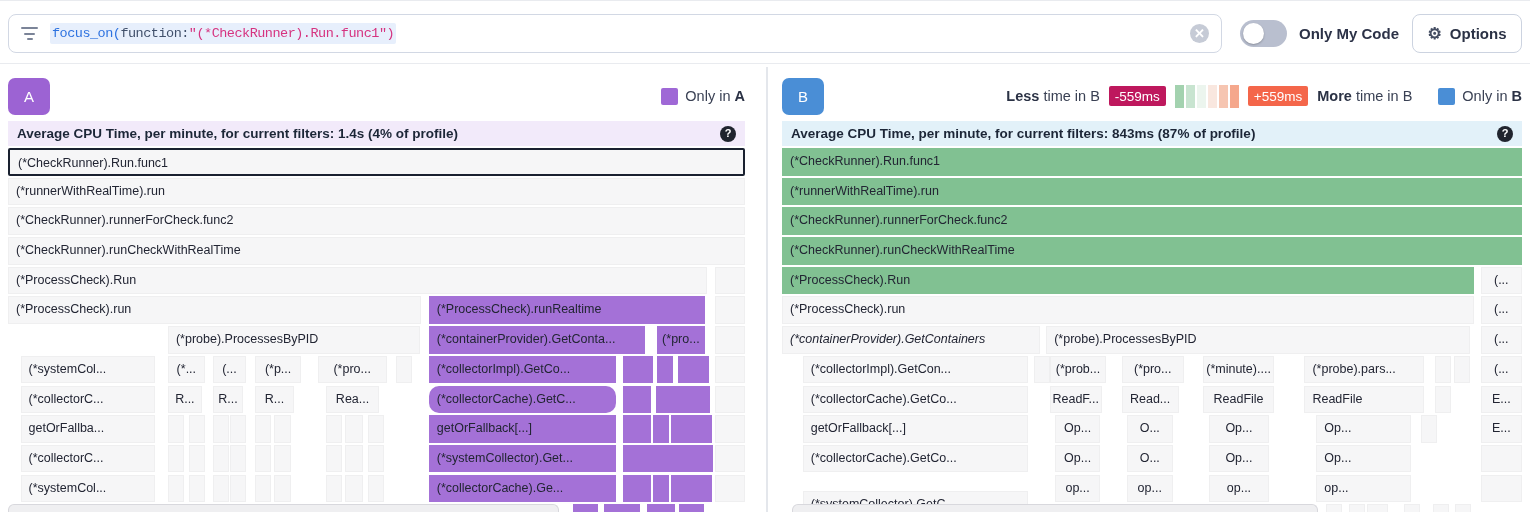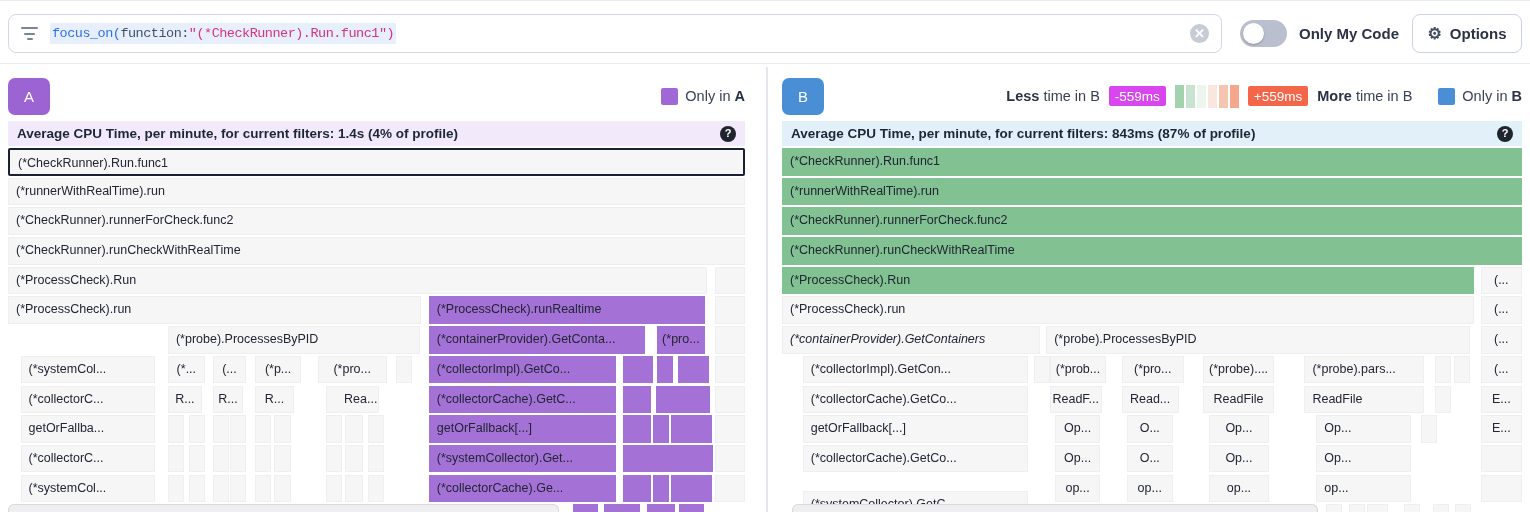--- a/index.html
+++ b/index.html
@@ -61,21 +61,21 @@
   .badge-a{background:#9c63d3}
   .badge-b{background:#4a8ed6}
   .legend-only{display:flex;align-items:center;gap:7px;font-size:14.5px;color:#3a4154;white-space:pre}
   .legend-only .bold{font-weight:700;color:#2b3245}
   .swatch{width:17px;height:17px;border-radius:2px;flex:0 0 auto}
   .swatch-a{background:#9f68d6}
   .swatch-b{background:#4a8ed6}
   .diff-legend{display:flex;align-items:center;gap:9px;margin-left:auto;font-size:14.5px;color:#3a4154;white-space:pre}
   .diff-legend .bold{font-weight:700;color:#2b3245}
   .chip{color:#fff;font-size:13.5px;padding:2.5px 6px;border-radius:2px}
-  .chip-minus{background:#d946ef}
+  .chip-minus{background:#be185d}
   .chip-plus{background:#f4664a}
   .gstrip{display:flex;gap:2px}
   .gcell{width:9px;height:23px}
   .ml{margin-left:auto}
   .gap-right{margin-left:26px}
   .panel-title{
     height:25px;display:flex;align-items:center;box-sizing:border-box;padding:0 9px;
     font-size:13.5px;font-weight:700;color:#1c2637;
   }
   #panel-a .panel-title{background:#f2eafa}
@@ -181,22 +181,22 @@
         <div class="seg seg-p" style="left: 88.1%; width: 2.1%;"></div>
         <div class="seg seg-p" style="left: 90.9%; width: 1.5%;"></div>
         <div class="seg seg-p" style="left: 93%; width: 1.6%;"></div>
         <div class="seg seg-l" style="left: 95.9%; width: 4.1%;"></div>
       </div>
       <div class="frow">
         <div class="seg seg-l" style="left: 1.7%; width: 18.3%;">(*collectorC...</div>
         <div class="seg seg-l ctr" style="left: 21.7%; width: 4.6%;">R...</div>
         <div class="seg seg-l ctr" style="left: 27.8%; width: 4.1%;">R...</div>
         <div class="seg seg-l ctr" style="left: 33.5%; width: 5.3%;">R...</div>
-        <div class="seg seg-l ctr" style="left: 43.1%; width: 7.3%; text-align: right;">Rea...</div>
-        <div class="seg seg-p" style="left: 57.1%; width: 25.4%;">(*collectorCache).GetC...</div>
+        <div class="seg seg-l ctr" style="left: 43.1%; width: 7.3%;">Rea...</div>
+        <div class="seg seg-p" style="left: 57.1%; width: 25.4%; border-radius: 10px;">(*collectorCache).GetC...</div>
         <div class="seg seg-p" style="left: 83.5%; width: 0.9%;"></div>
         <div class="seg seg-p" style="left: 85.1%; width: 1.1%;"></div>
         <div class="seg seg-p" style="left: 87.9%; width: 1%;"></div>
         <div class="seg seg-p" style="left: 89.6%; width: 1.1%;"></div>
         <div class="seg seg-p" style="left: 91.5%; width: 1%;"></div>
         <div class="seg seg-p" style="left: 93.1%; width: 1.5%;"></div>
         <div class="seg seg-l" style="left: 95.9%; width: 4.1%;"></div>
       </div>
       <div class="frow">
         <div class="seg seg-l" style="left: 1.7%; width: 18.3%;">getOrFallba...</div>
@@ -314,21 +314,21 @@
       <div class="frow">
         <div class="seg seg-l" style="left: 0%; width: 34.8%; font-style: italic;">(*containerProvider).GetContainers</div>
         <div class="seg seg-l" style="left: 35.7%; width: 57.3%;">(*probe).ProcessesByPID</div>
         <div class="seg seg-l ctr" style="left: 94.4%; width: 5.6%;">(...</div>
       </div>
       <div class="frow">
         <div class="seg seg-l" style="left: 2.8%; width: 30.4%;">(*collectorImpl).GetCon...</div>
         <div class="seg seg-l" style="left: 34%; width: 1.4%;"></div>
         <div class="seg seg-l ctr" style="left: 36.2%; width: 7.6%;">(*prob...</div>
         <div class="seg seg-l ctr" style="left: 45.9%; width: 8.4%;">(*pro...</div>
-        <div class="seg seg-l ctr" style="left: 56.9%; width: 9.6%;">(*probe)....</div>
+        <div class="seg seg-l ctr" style="left: 56.9%; width: 9.6%;">(*minute)....</div>
         <div class="seg seg-l" style="left: 70.6%; width: 16.2%;">(*probe).pars...</div>
         <div class="seg seg-l" style="left: 88.2%; width: 1.4%;"></div>
         <div class="seg seg-l" style="left: 90.8%; width: 1.5%;"></div>
         <div class="seg seg-l ctr" style="left: 94.4%; width: 5.6%;">(...</div>
       </div>
       <div class="frow">
         <div class="seg seg-l" style="left: 2.8%; width: 30.4%;">(*collectorCache).GetCo...</div>
         <div class="seg seg-l ctr" style="left: 36.2%; width: 7%;">ReadF...</div>
         <div class="seg seg-l ctr" style="left: 45.9%; width: 7.7%;">Read...</div>
         <div class="seg seg-l ctr" style="left: 56.9%; width: 9.6%;">ReadFile</div>

